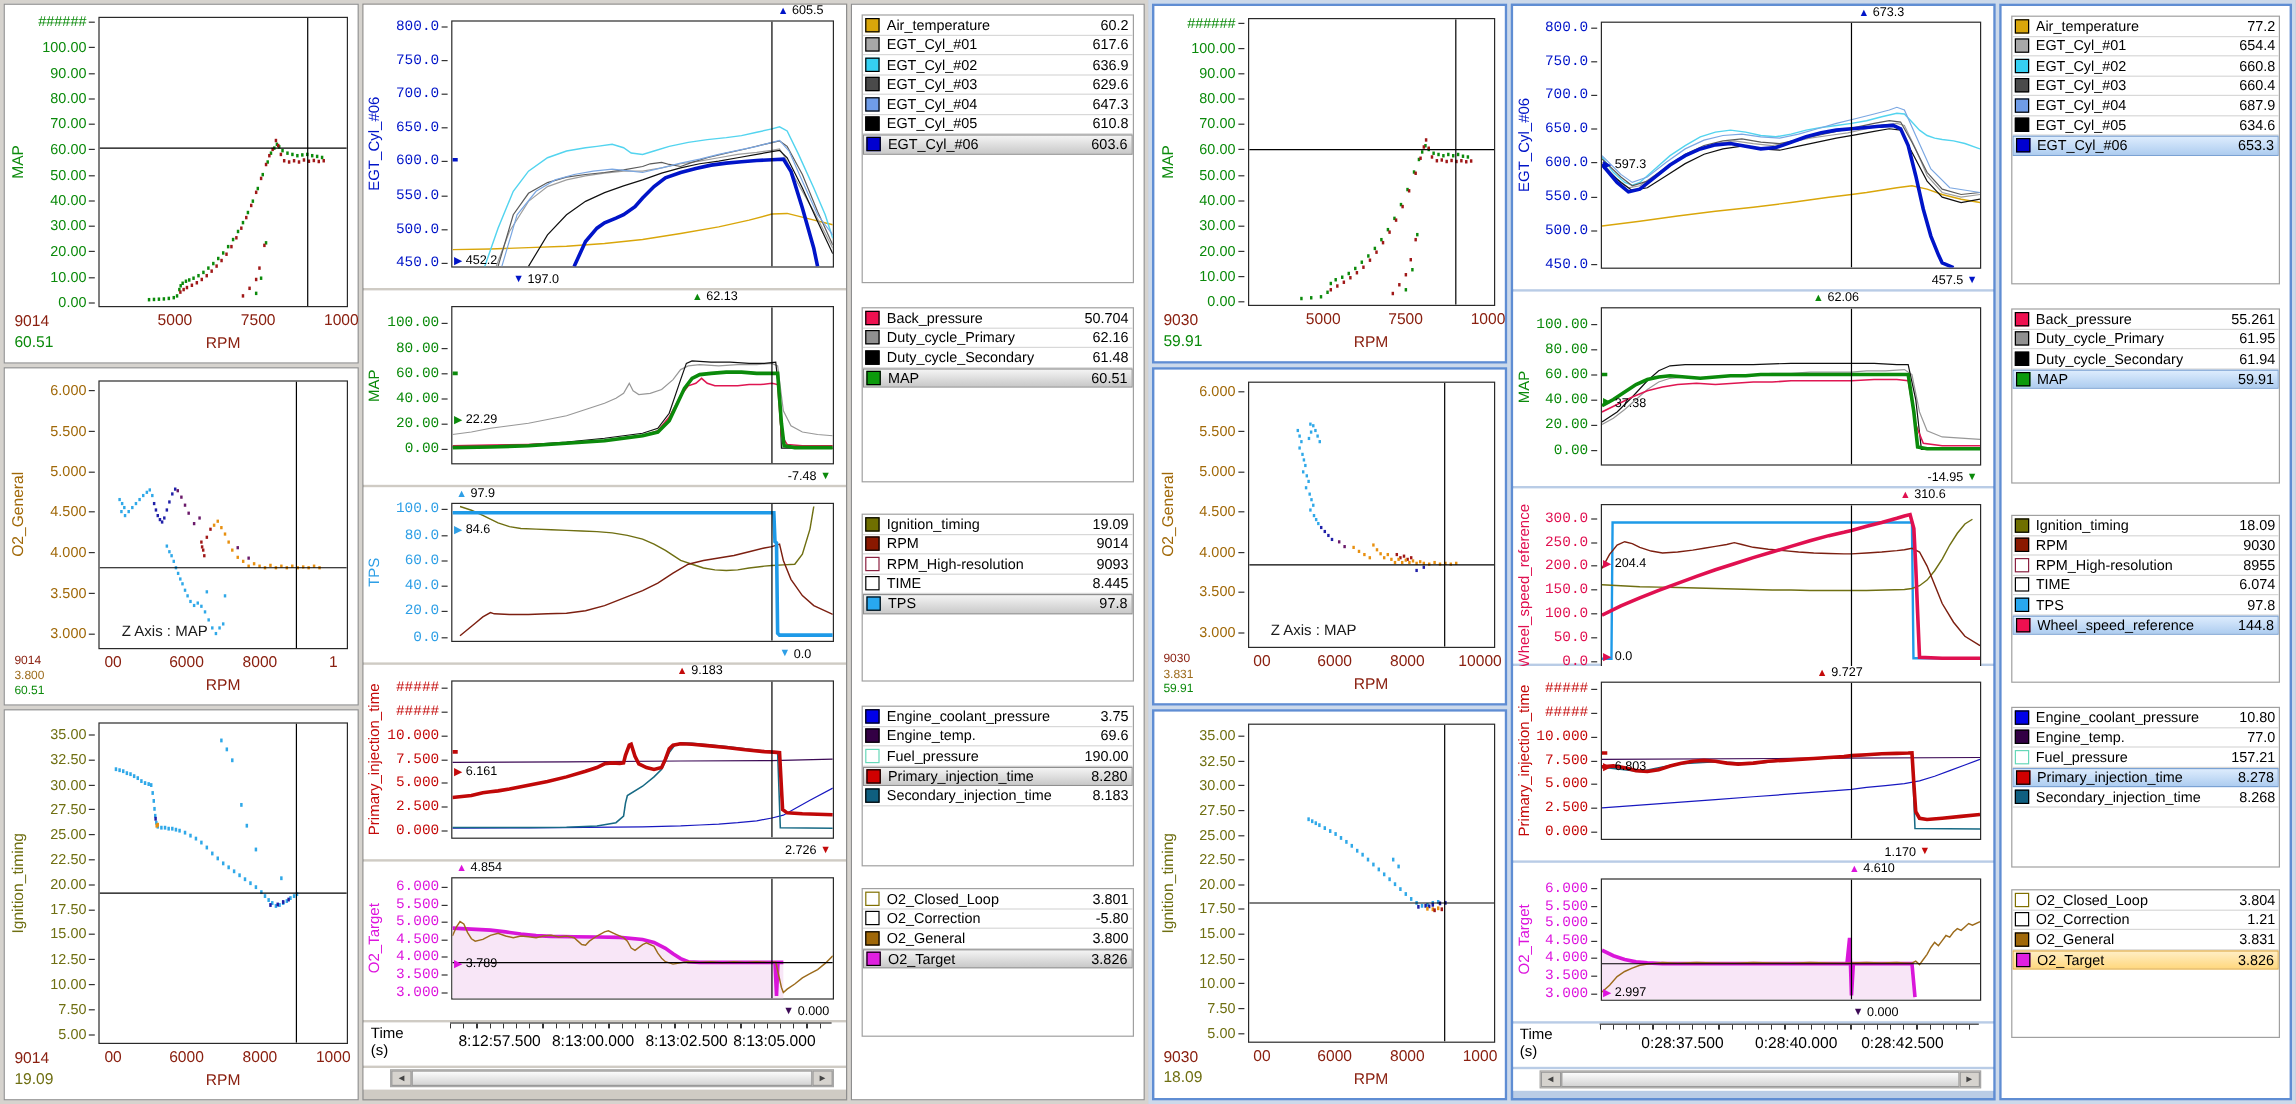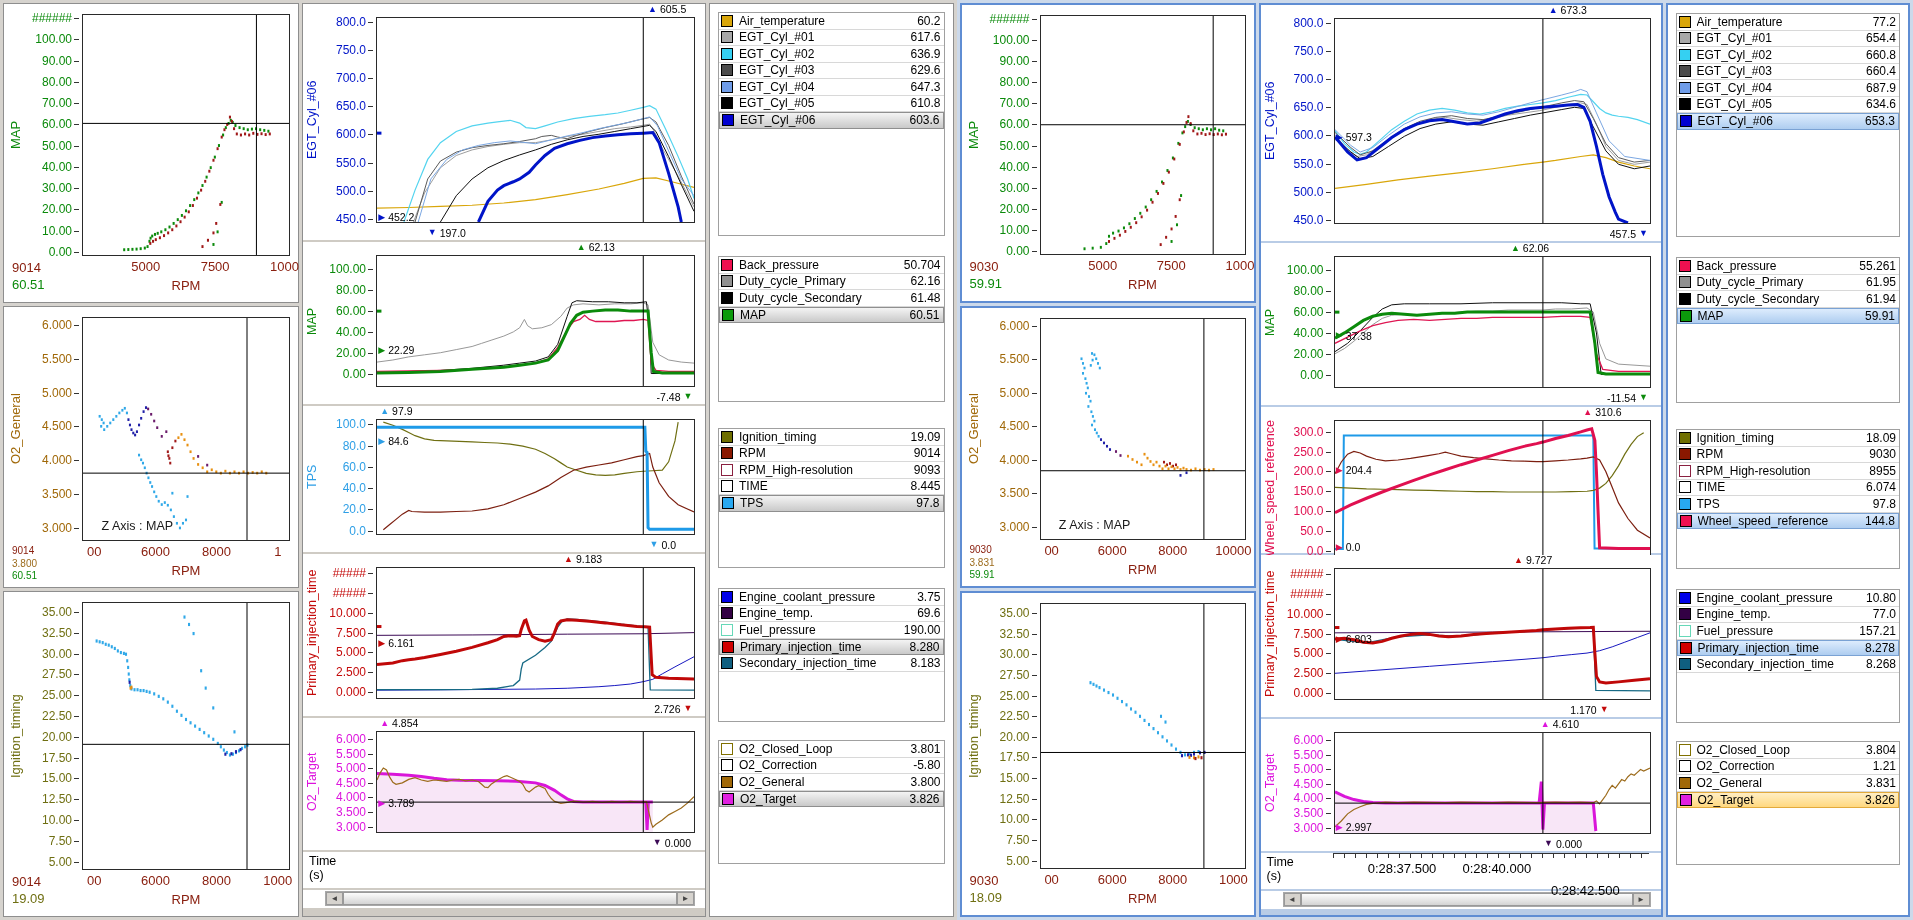--- a/index.html
+++ b/index.html
@@ -26,21 +26,21 @@
   .corner{grid-row:2;grid-column:1/3;padding:4px 0 0 6px;}
   .cline{font-size:13px;line-height:1.3;white-space:nowrap;}
   .corner.small .cline{font-size:10px;line-height:1.25;}
   .xaxis{grid-row:2;grid-column:3;position:relative;}
   .xtick{position:absolute;top:3px;transform:translateX(-50%);font-size:13px;}
   .xlab{position:absolute;top:22px;width:100%;text-align:center;font-size:13px;}
   .note{position:absolute;left:9%;bottom:3%;font-size:12.5px;color:#1a1a1a;}
   
   .chart{display:grid;grid-template-columns:16px 56px 1fr;padding:13px 10px 17px 1px;position:relative;}
   .chart .ylab{grid-column:1;font-size:12.5px;}
-  .chart .yticks{grid-column:2;}
+  .chart .yticks{grid-column:2;font-family:Liberation Mono, monospace;}
   .chart .plotwrap{grid-column:3;}
   .marker{position:absolute;white-space:nowrap;font-size:10.5px;z-index:3;display:flex;gap:3px;align-items:center;line-height:1;}
   .mg{font-size:9px;}
   .mt{color:#000;}
   
   .taxis{display:flex;height:36px;background:#fff;}
   .right-group .taxis,.right-group .scrollrow{background:#fff;}
   .tlabel{width:72px;font-size:12.5px;padding:2px 0 0 6px;line-height:1.15;}
   .tticks{flex:1;position:relative;margin:0 12px 0 0;}
   .tickstrip{height:5px;border-top:1px solid #333;background:repeating-linear-gradient(90deg,#333 0 1px,transparent 1px 11px);}
@@ -569,20 +569,27 @@
               <span class="mg" style="color: rgb(60, 10, 86);">▼</span>
               <span class="mt">0.000</span>
             </div>
           </div>
       </div>
       <div class="taxis">
         <div class="tlabel">
             <div>Time</div>
             <div>(s)</div>
           </div>
+        <div class="tticks">
+            <div class="tickstrip"></div>
+            <span class="ttick" style="left: 13%;">8:12:57.500</span>
+            <span class="ttick" style="left: 37.5%;">8:13:00.000</span>
+            <span class="ttick" style="left: 62%;">8:13:02.500</span>
+            <span class="ttick" style="left: 85%;">8:13:05.000</span>
+          </div>
       </div>
       <div class="scrollrow">
         <div class="scrollbar">
           <div class="sbtn">◄</div>
           <div class="sthumb"></div>
           <div class="sbtn">►</div>
         </div>
       </div>
     </div>
 
@@ -1063,21 +1070,21 @@
             </svg>
             <div class="marker" style="left: 56%; top: -14px;">
               <span class="mg" style="color: rgb(11, 138, 11);">▲</span>
               <span class="mt">62.06</span>
             </div>
             <div class="marker" style="left: 0.4%; top: 60.496%; transform: translateY(-50%);">
               <span class="mg" style="color: rgb(11, 138, 11);">▶</span>
               <span class="mt">37.38</span>
             </div>
             <div class="marker" style="left: 99.5%; bottom: -16px; transform: translateX(-100%);">
-              <span class="mt">-11.54</span>
+              <span class="mt">-14.95</span>
               <span class="mg" style="color: rgb(11, 138, 11);">▼</span>
             </div>
           </div>
       </div>
       <div class="chart" style="height:146px">
         <div class="ylab" style="color: rgb(224, 16, 80);">Wheel_speed_reference</div>
         <div class="yticks">
             <span class="ytick" style="top: 8.72093%; color: rgb(224, 16, 80);">300.0</span>
             <span class="ytick" style="top: 23.2558%; color: rgb(224, 16, 80);">250.0</span>
             <span class="ytick" style="top: 37.7907%; color: rgb(224, 16, 80);">200.0</span>
@@ -1177,21 +1184,21 @@
       </div>
       <div class="taxis">
         <div class="tlabel">
             <div>Time</div>
             <div>(s)</div>
           </div>
         <div class="tticks">
             <div class="tickstrip"></div>
             <span class="ttick" style="left: 22%;">0:28:37.500</span>
             <span class="ttick" style="left: 52%;">0:28:40.000</span>
-            <span class="ttick" style="left: 80%; margin-top: 22px;">0:28:42.500</span>
+            <span class="ttick" style="left: 80%;">0:28:42.500</span>
           </div>
       </div>
       <div class="scrollrow">
         <div class="scrollbar">
           <div class="sbtn">◄</div>
           <div class="sthumb"></div>
           <div class="sbtn">►</div>
         </div>
       </div>
     </div>

